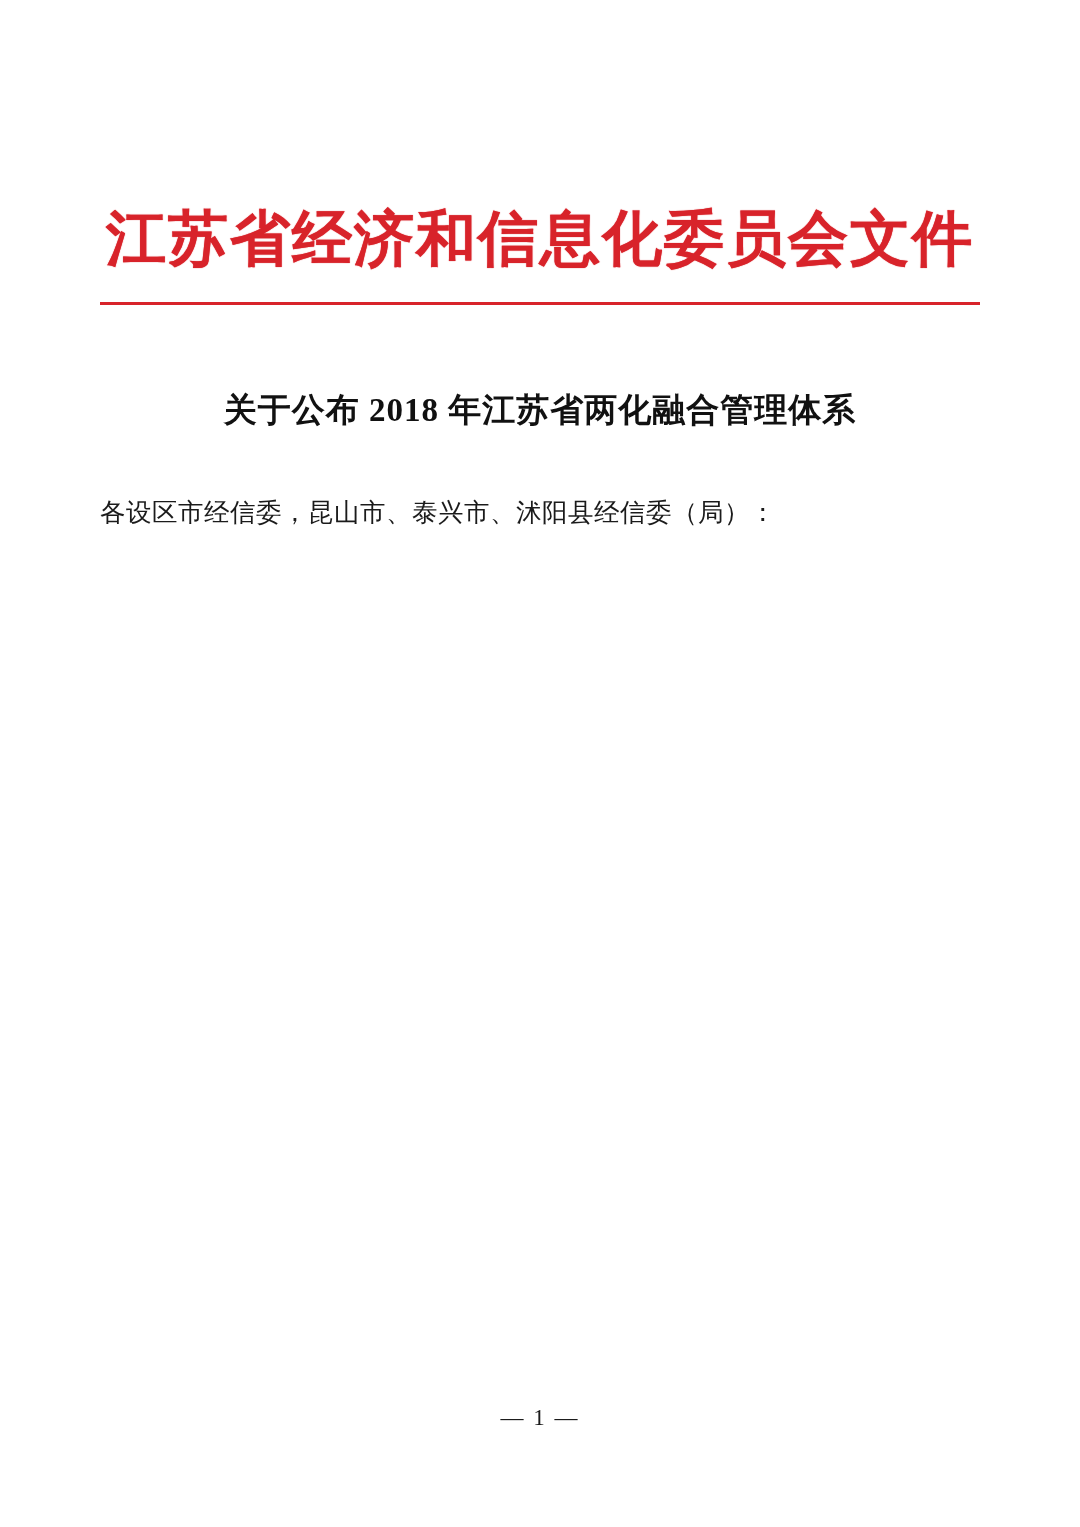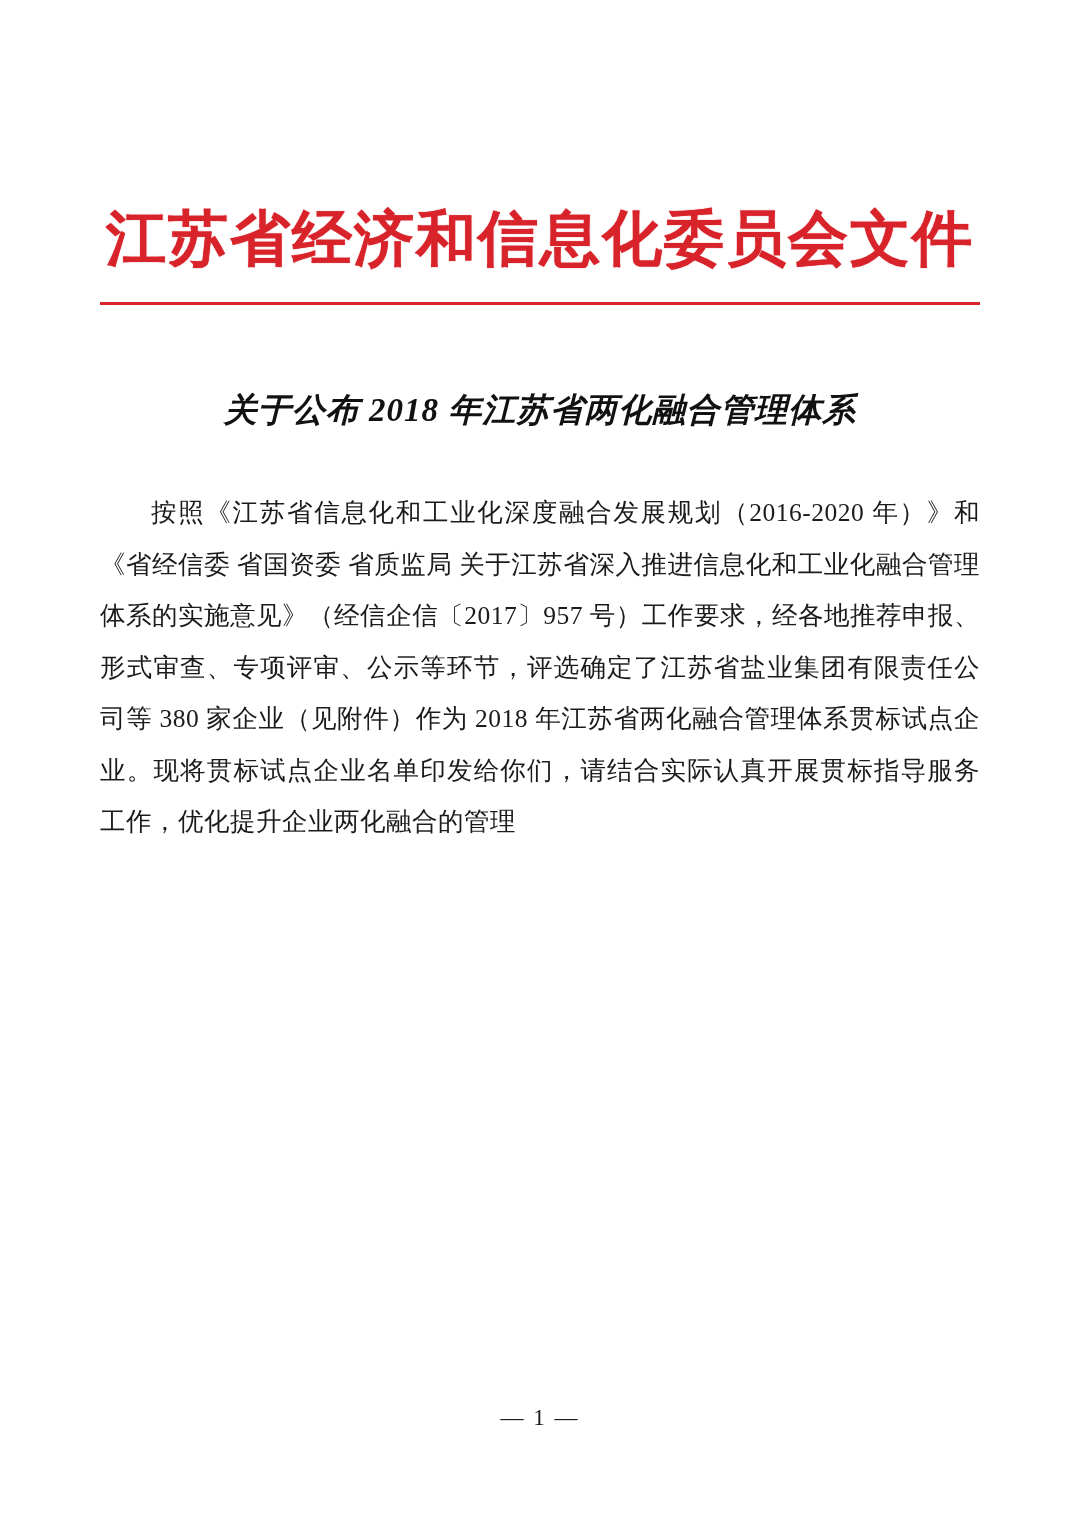--- a/index.html
+++ b/index.html
@@ -59,21 +59,20 @@
     margin-top: 78px;
     text-align: center;
     font-size: 33px;
     font-weight: bold;
     line-height: 1.65;
     letter-spacing: 1px;
     color: #111;
   }
   .doc-title .line {
     display: block;
-    font-style: italic;
   }
 
   
   .body-text {
     margin-top: 50px;
     font-size: 25.5px;
     line-height: 2.02;
     letter-spacing: 0.5px;
     color: #1b1b1b;
     text-align: justify;
@@ -108,18 +107,18 @@
   </div>
 
 
   <div class="red-rule"></div>
 
   <div class="doc-title">
     <span class="line">关于公布 2018 年江苏省两化融合管理体系</span>
   </div>
 
   <div class="body-text">
-    <p class="indent2">按照《江苏省信息化和工业化深度融合发展规划（2016-2020 年）》和《省经信委 省国资委 省质监局 关于江苏省深入推进信息化和工业化融合管理体系的实施意见》（经信企信〔2017〕957 号）工作要求，经各地推荐申报、形式审查、专项评审、公示等环节，评选确定了江苏省盐业集团有限责任公司等 380 家企业（见附件）作为 2018 年江苏省两化融合管理体系贯标试点企业。现将贯标试点企业名单印发给你们，请结合实际认真开展贯标指导服务工作，优化提升企业两化融合的管理</p>
+    <p>各设区市经信委，昆山市、泰兴市、沭阳县经信委（局）：</p>
   </div>
 
   <div class="page-number">— 1 —</div>
 
 </div>
 
 </body></html>

